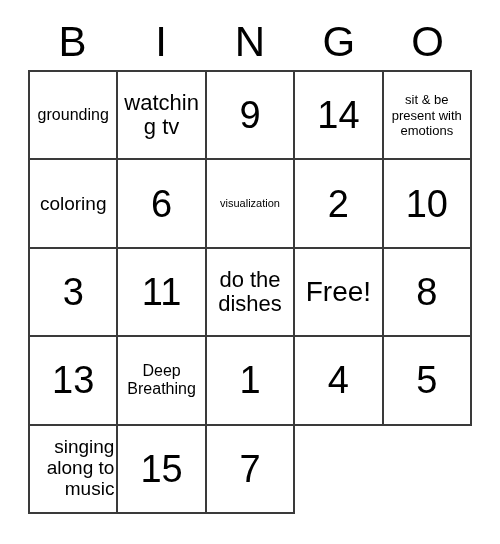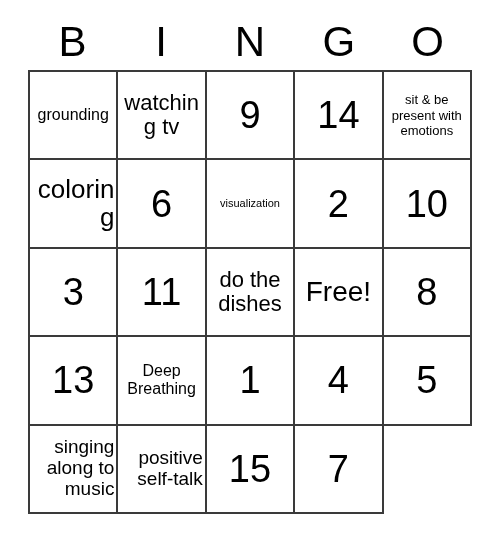--- a/index.html
+++ b/index.html
@@ -79,21 +79,21 @@
     display: block;
     width: 100%;
     line-height: 1.08;
     word-wrap: break-word;
     color: #000000;
   }
 
   
   .sz-num       { font-size: 38px; line-height: 1.0; }
   .sz-free      { font-size: 28px; line-height: 1.0; }
-  .sz-xl        { font-size: 26px; line-height: 1.06; text-align: right; }
+  .sz-xl        { font-size: 19px; line-height: 1.06; }
   .sz-lg        { font-size: 22px; line-height: 1.08; }
   .sz-md        { font-size: 19px; line-height: 1.1; text-align: right; }
   .sz-sm        { font-size: 16px; line-height: 1.12; }
   .sz-xs        { font-size: 13px; line-height: 1.18; text-align: center; }
   .sz-xxs       { font-size: 11px; line-height: 1.2; }
 </style>
 </head>
 <body>
 
 <div id="bingo-card">
@@ -179,23 +179,20 @@
       <span class="cell-text sz-num">4</span>
     </div>
     <div class="cell">
       <span class="cell-text sz-num">5</span>
     </div>
 
     <div class="cell">
       <span class="cell-text sz-md">singing along to music</span>
     </div>
     <div class="cell">
-      <span class="cell-text sz-md">positive self-talk</span>
-    </div>
-    <div class="cell">
       <span class="cell-text sz-num">15</span>
     </div>
     <div class="cell">
       <span class="cell-text sz-num">7</span>
     </div>
 
   </div>
 </div>
 
 </body></html>

